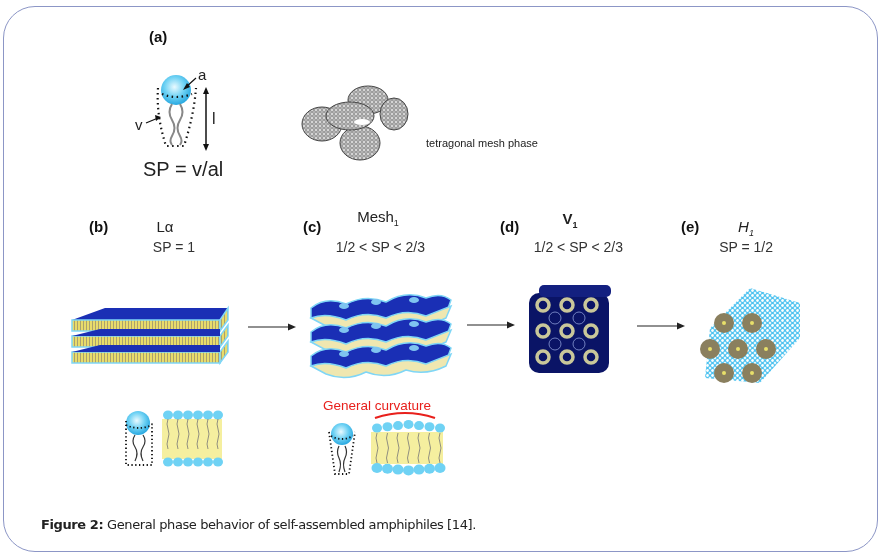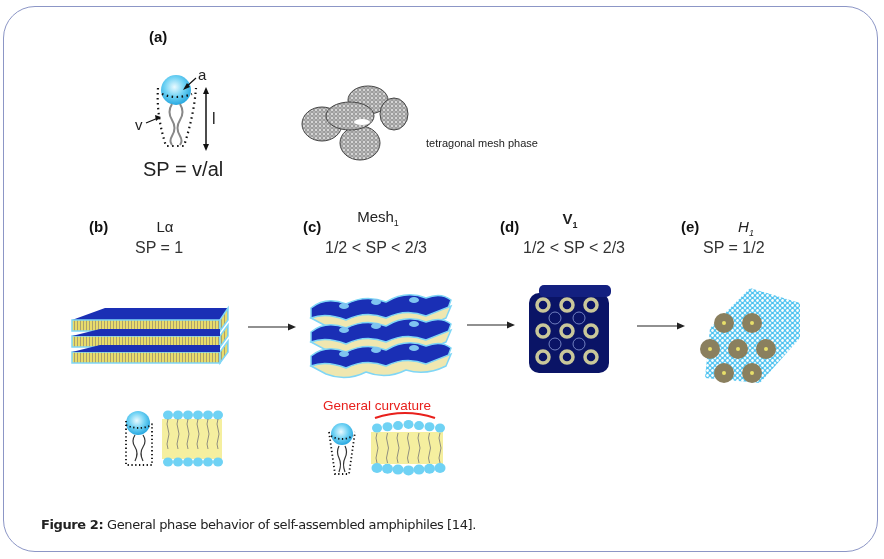--- a/index.html
+++ b/index.html
@@ -1,21 +1,21 @@
 <!DOCTYPE html>
 <html><head>
 <meta charset="utf-8">
 <style>
   html, body { margin:0; padding:0; background:#ffffff; }
   body { width:884px; height:559px; position:relative; overflow:hidden; font-family:"Liberation Sans", sans-serif; }
   .frame { position:absolute; left:3px; top:6px; width:875px; height:546px; border:1.5px solid #8c96c6; border-radius:32px; box-sizing:border-box; }
   .abs { position:absolute; }
   .panel-letter { font-family:"Liberation Sans", sans-serif; font-weight:bold; font-size:15px; color:#111; }
   .phase-name { font-size:15px; color:#222; text-align:center; }
-  .phase-sp { font-size:16px; color:#333; text-align:left; white-space:nowrap; }
+  .phase-sp { font-size:14px; color:#333; text-align:right; white-space:nowrap; }
   .lbl { font-size:13px; color:#222; }
   .mesh-label { font-size:11px; color:#222; }
   .curv { font-size:13.5px; color:#e8201c; white-space:nowrap; }
   .caption { font-family:"DejaVu Sans", sans-serif; font-size:13px; color:#222; white-space:nowrap; letter-spacing:-0.4px; }
   .caption b { font-weight:bold; }
   svg { position:absolute; overflow:visible; }
 </style>
 </head>
 <body>
 

